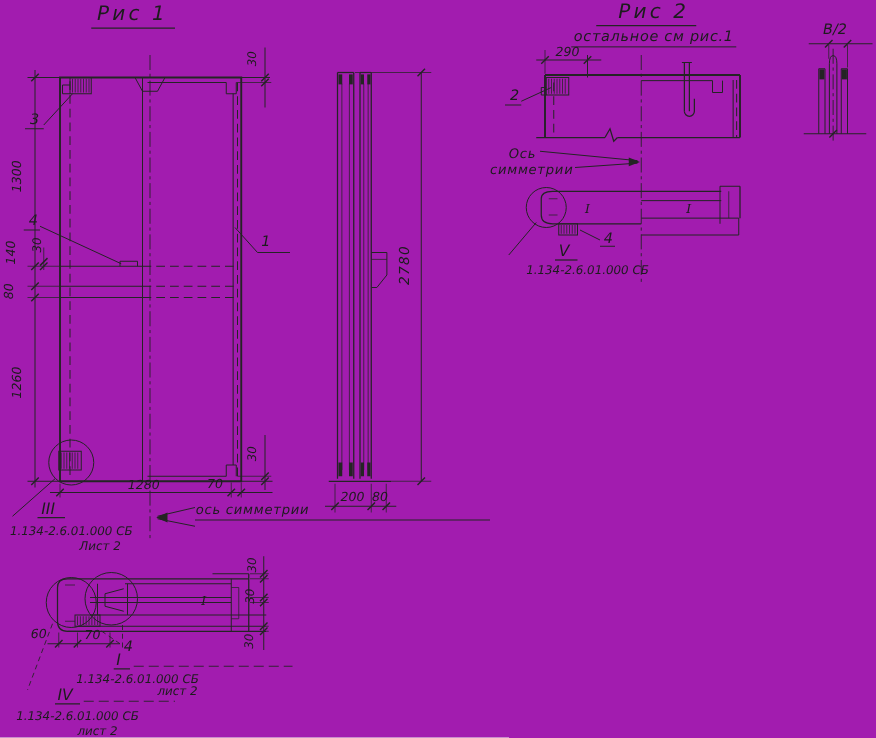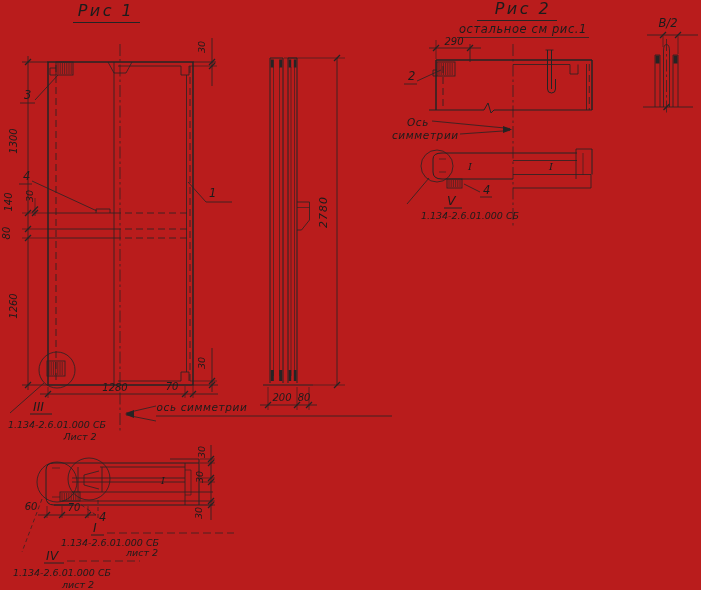--- a/index.html
+++ b/index.html
@@ -1,17 +1,17 @@
 <!DOCTYPE html>
 <html><head>
 <meta charset="utf-8">
 <style>
   html,body{margin:0;padding:0;background:#e8e8e4;}
   .sheet{
-    width:701px;height:590px;position:relative;background:#b91c1c;
+    width:701px;height:590px;position:relative;background:#a21caf;
     font-family:"DejaVu Sans",sans-serif;overflow:hidden;
   }
   svg{display:block}
   svg line, svg path, svg rect, svg circle, svg polyline{
     stroke:#242424;fill:none;stroke-linecap:butt;
   }
   .thick{stroke-width:1.5}
   .med{stroke-width:1}
   .thin{stroke-width:0.8}
   .xthin{stroke-width:0.6}

